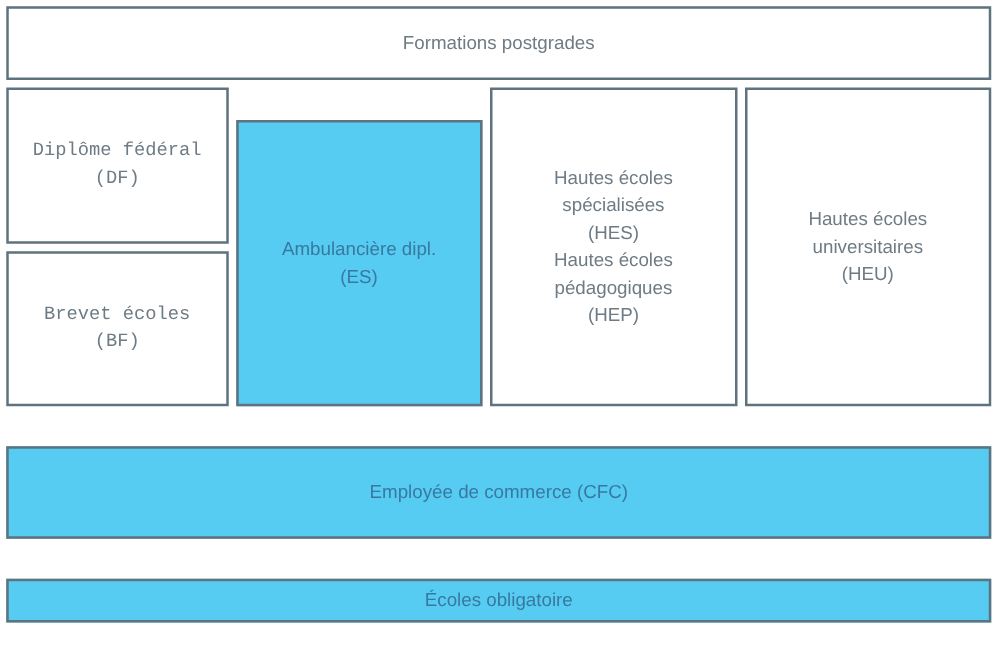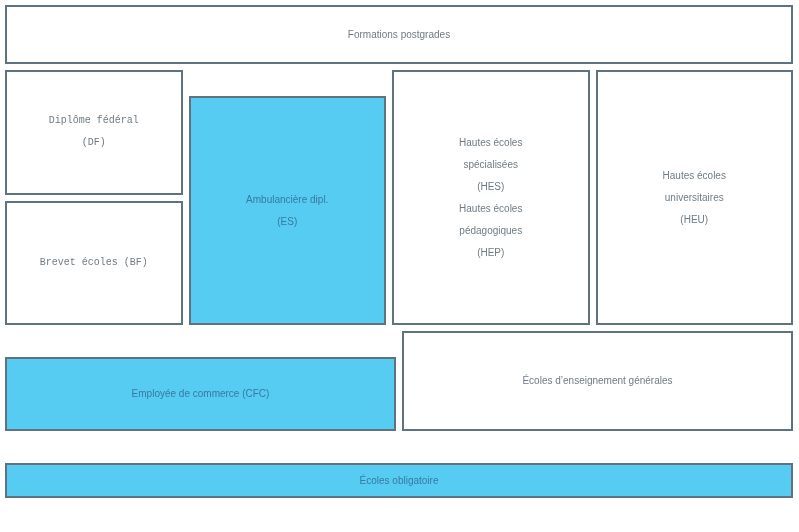--- a/index.html
+++ b/index.html
@@ -26,21 +26,21 @@
   }
   .row { display: flex; gap: 6px; }
   .row-top    { height: 59px; }
   .row-mid    { height: 255px; }
   .row-lower  { height: 100px; }
   .row-bottom { height: 61px; }
   .box {
     border: 2px solid var(--border);
     background: #ffffff;
     color: var(--text-muted);
-    font-size: 10px;
+    font-size: 15px;
     line-height: 22px;
     text-align: center;
     white-space: pre-line;
     display: flex;
     align-items: center;
     justify-content: center;
     flex: 1 1 0;
     padding: 4px 8px;
   }
   .box.highlight {
@@ -84,20 +84,19 @@
 pédagogiques
 (HEP)</div>
 
     <div class="box col">Hautes écoles
 universitaires
 (HEU)</div>
   </div>
 
   <div class="row row-lower">
     <div class="box highlight">Employée de commerce (CFC)</div>
-    <div class="box">Écoles d’enseignement générales</div>
   </div>
 
   <div class="row row-bottom">
     <div class="box highlight">Écoles obligatoire</div>
   </div>
 
 </div>
 
 </body></html>

